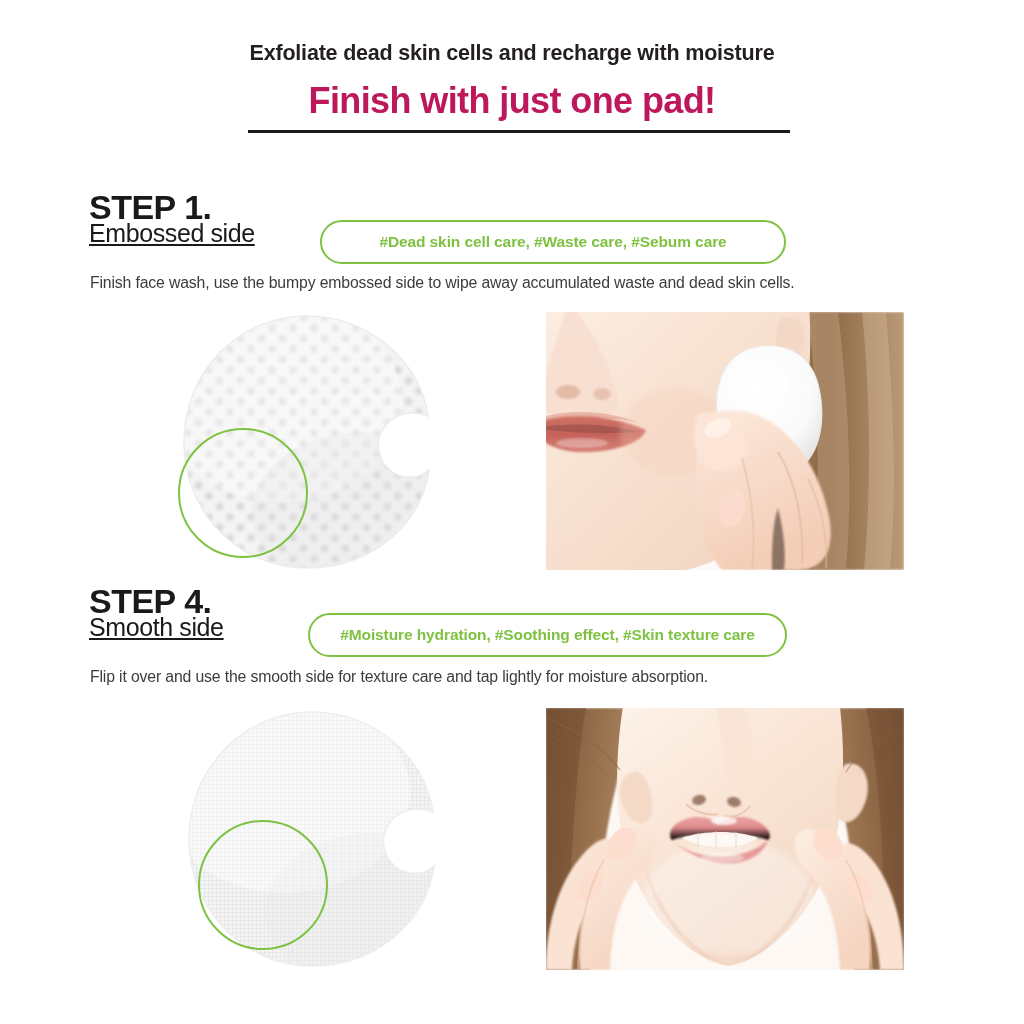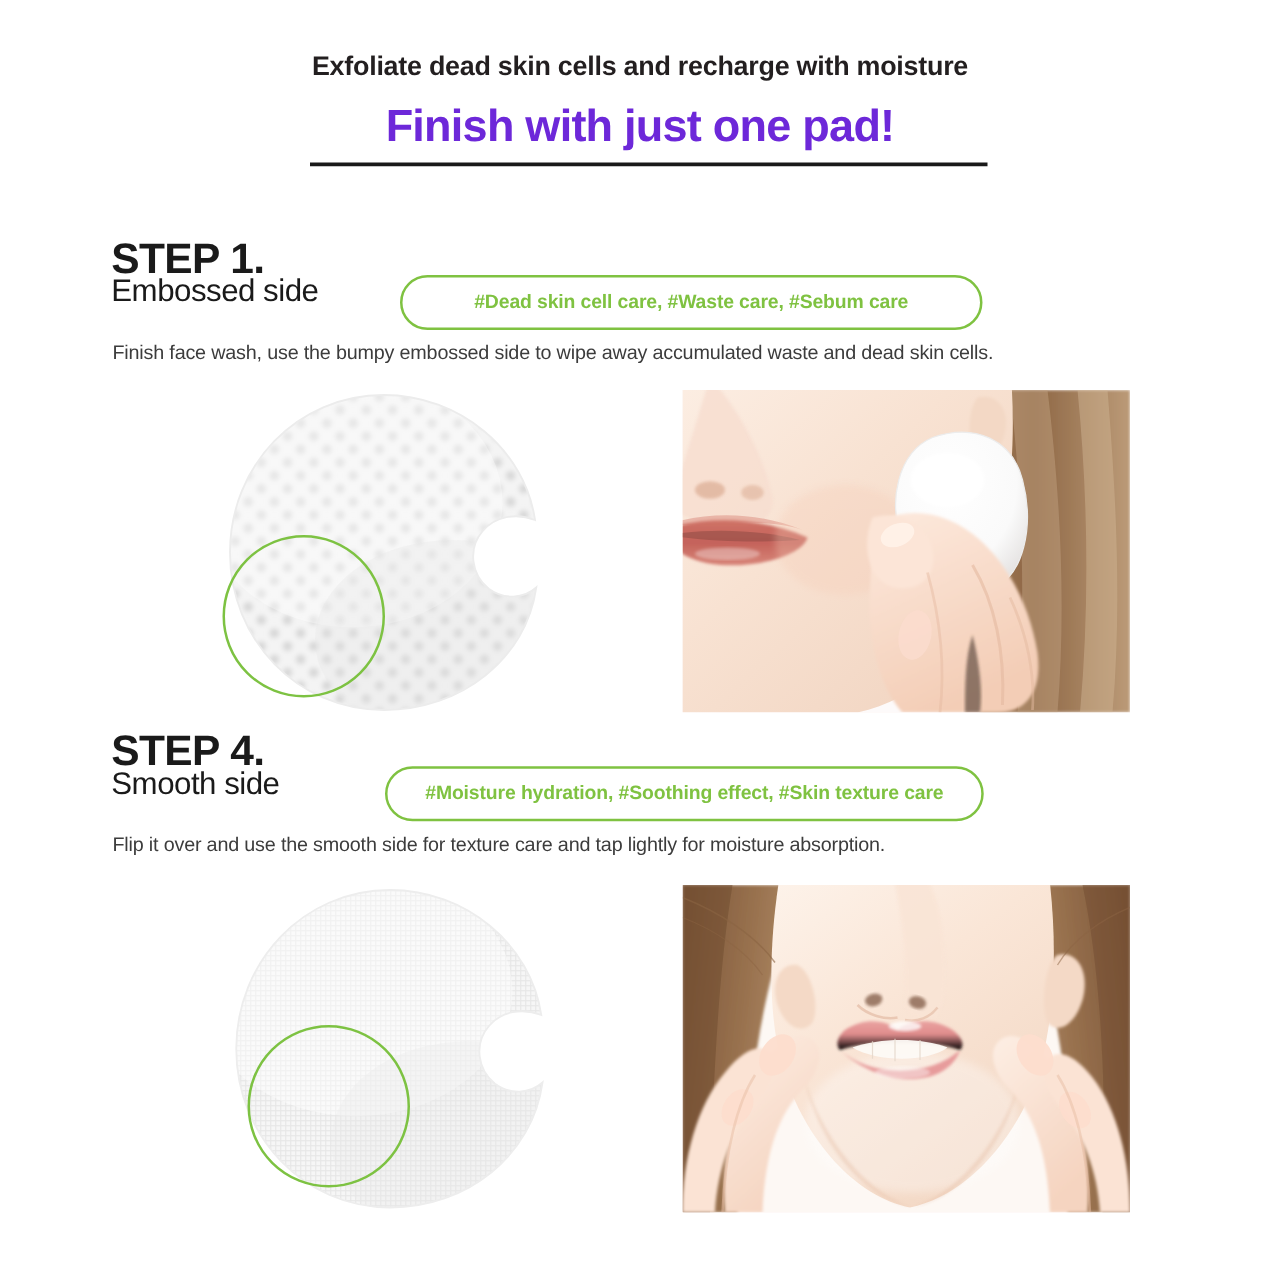--- a/index.html
+++ b/index.html
@@ -32,21 +32,21 @@
     letter-spacing: -0.2px;
   }
 
   .headline {
     position: absolute;
     left: 0; top: 80px;
     width: 1024px;
     text-align: center;
     font-size: 36px;
     font-weight: 700;
-    color: #6d28d9;
+    color: #be185d;
     letter-spacing: -0.6px;
   }
 
   .headline-rule {
     position: absolute;
     left: 248px; top: 130px;
     width: 542px;
     height: 3px;
     background: #1a1a1a;
   }
@@ -65,20 +65,21 @@
     letter-spacing: -0.5px;
   }
 
   .step-side {
     position: absolute;
     left: 89px; top: 31px;
     font-size: 25px;
     font-weight: 400;
     color: #1a1a1a;
     letter-spacing: -0.4px;
+    text-decoration: underline;
   }
 
   .tag-pill {
     position: absolute;
     height: 44px;
     border: 2.2px solid #7fc241;
     border-radius: 22px;
     display: flex;
     align-items: center;
     justify-content: center;

